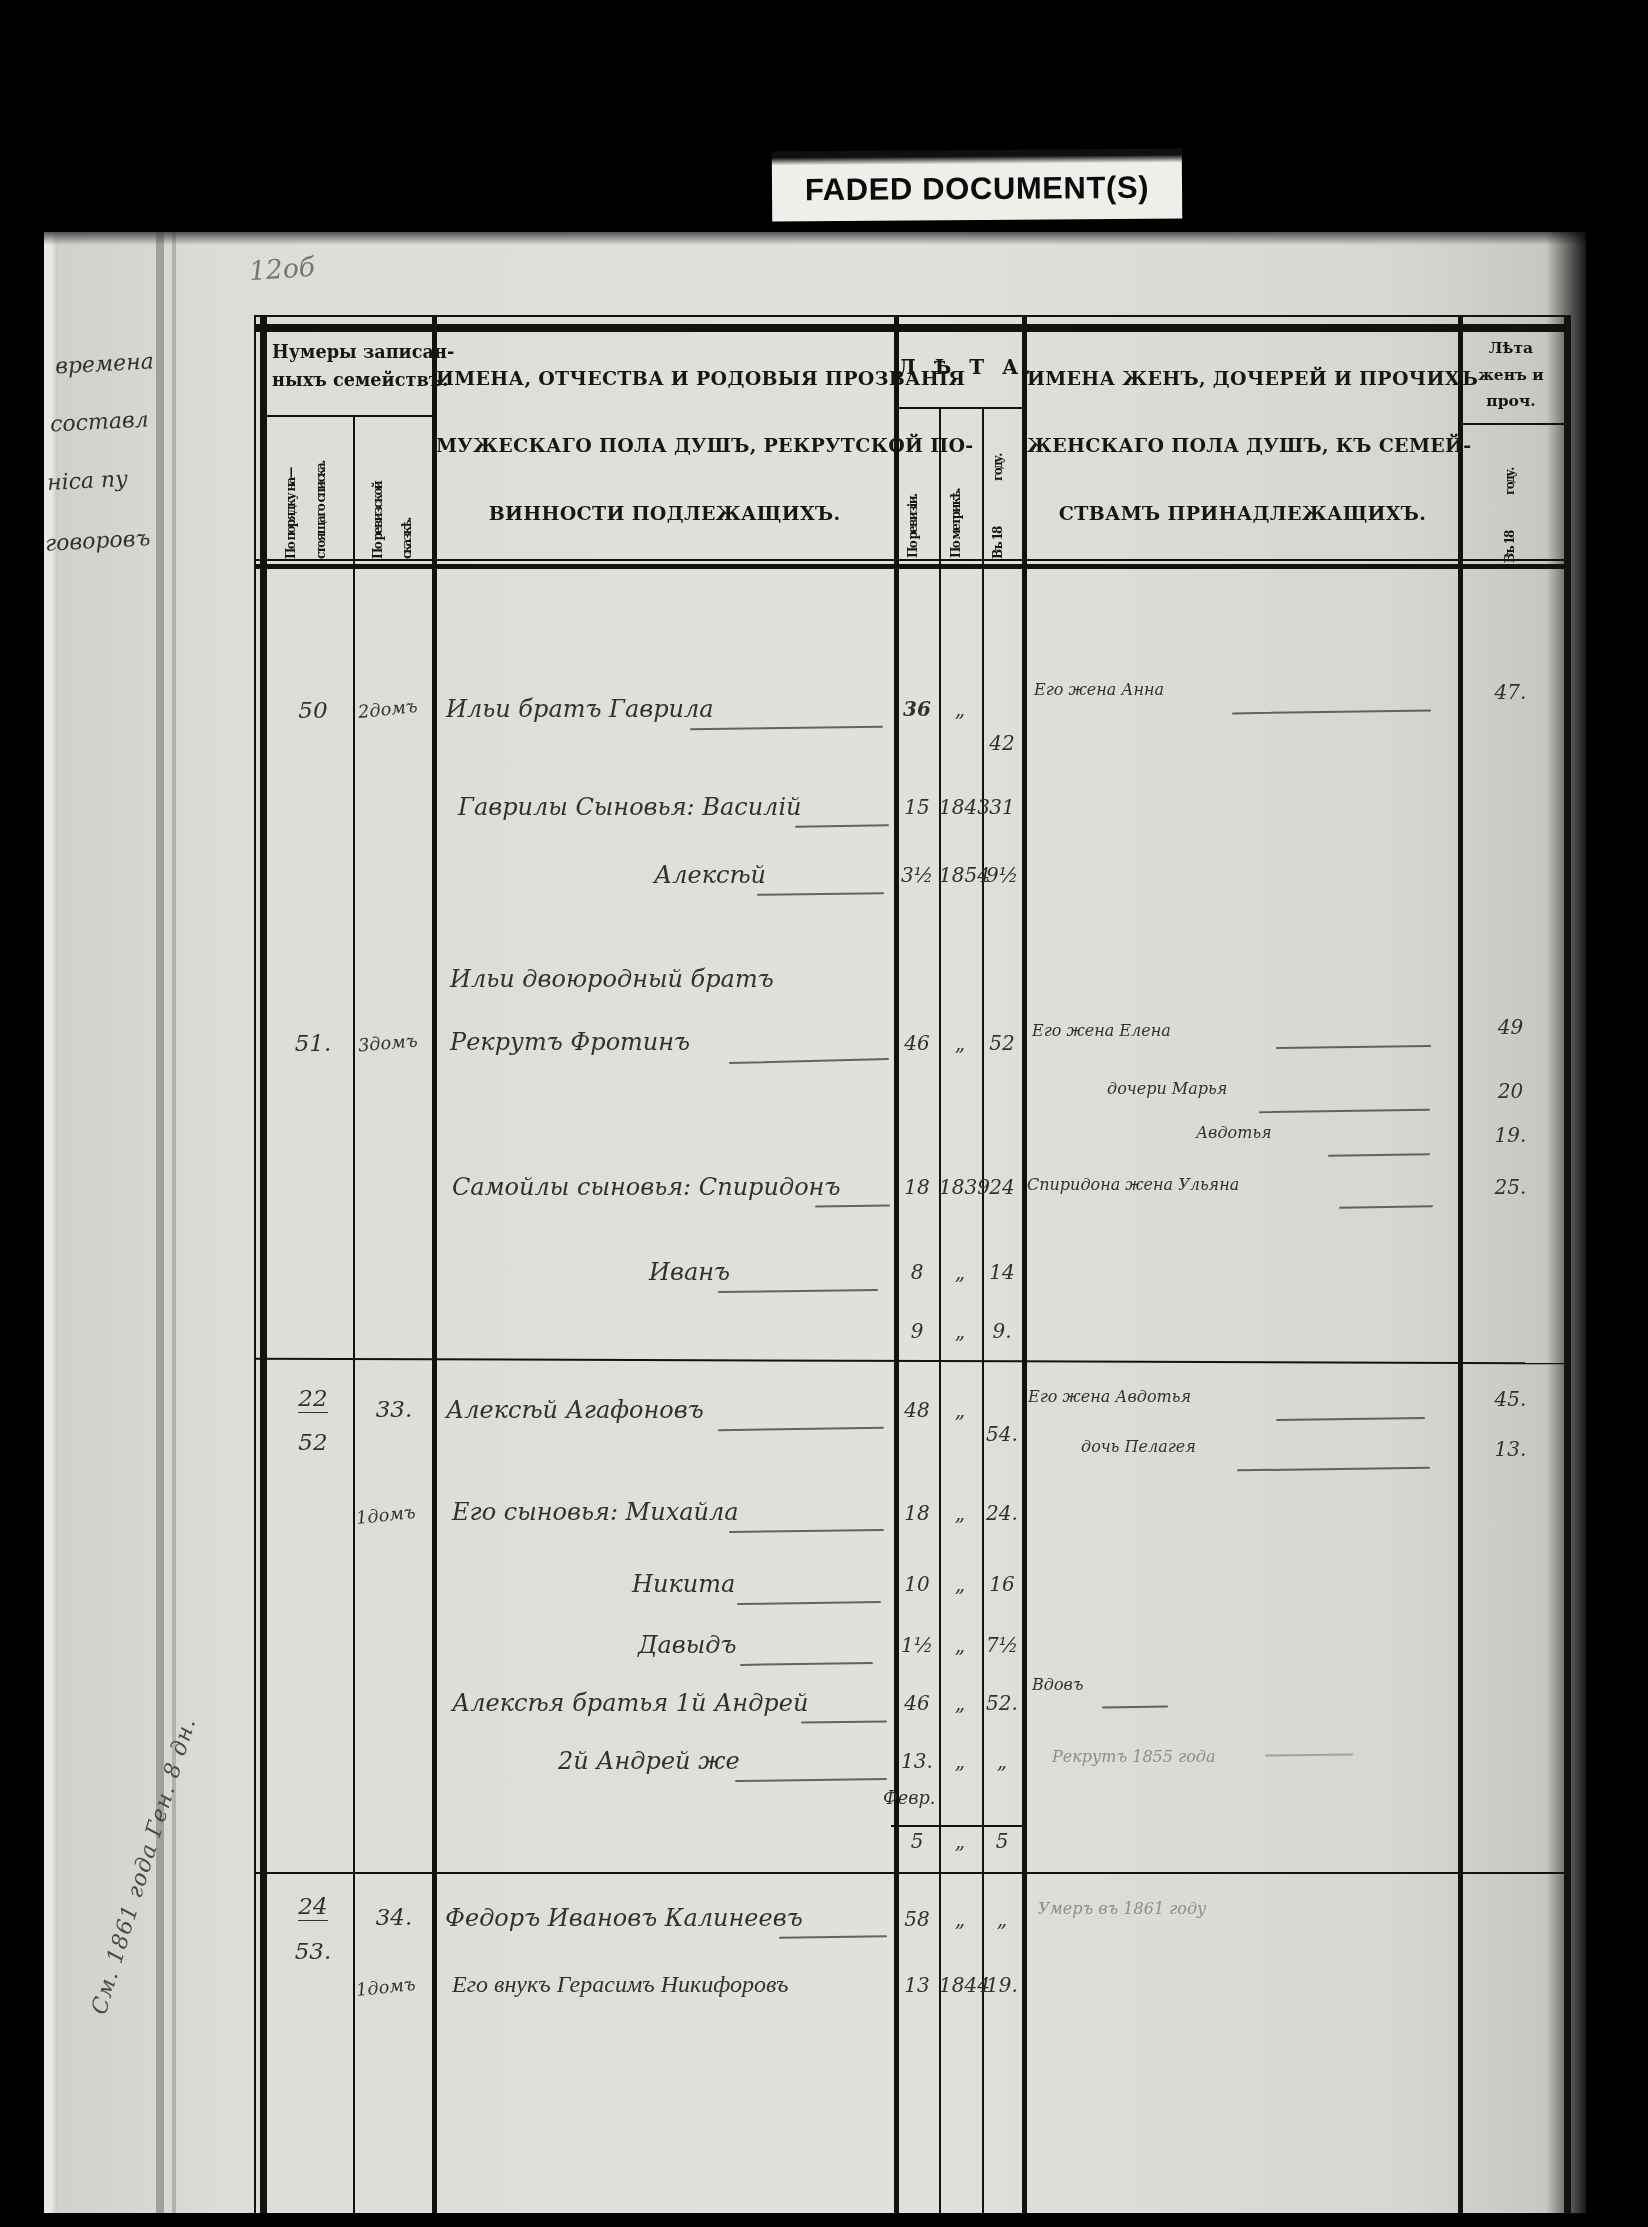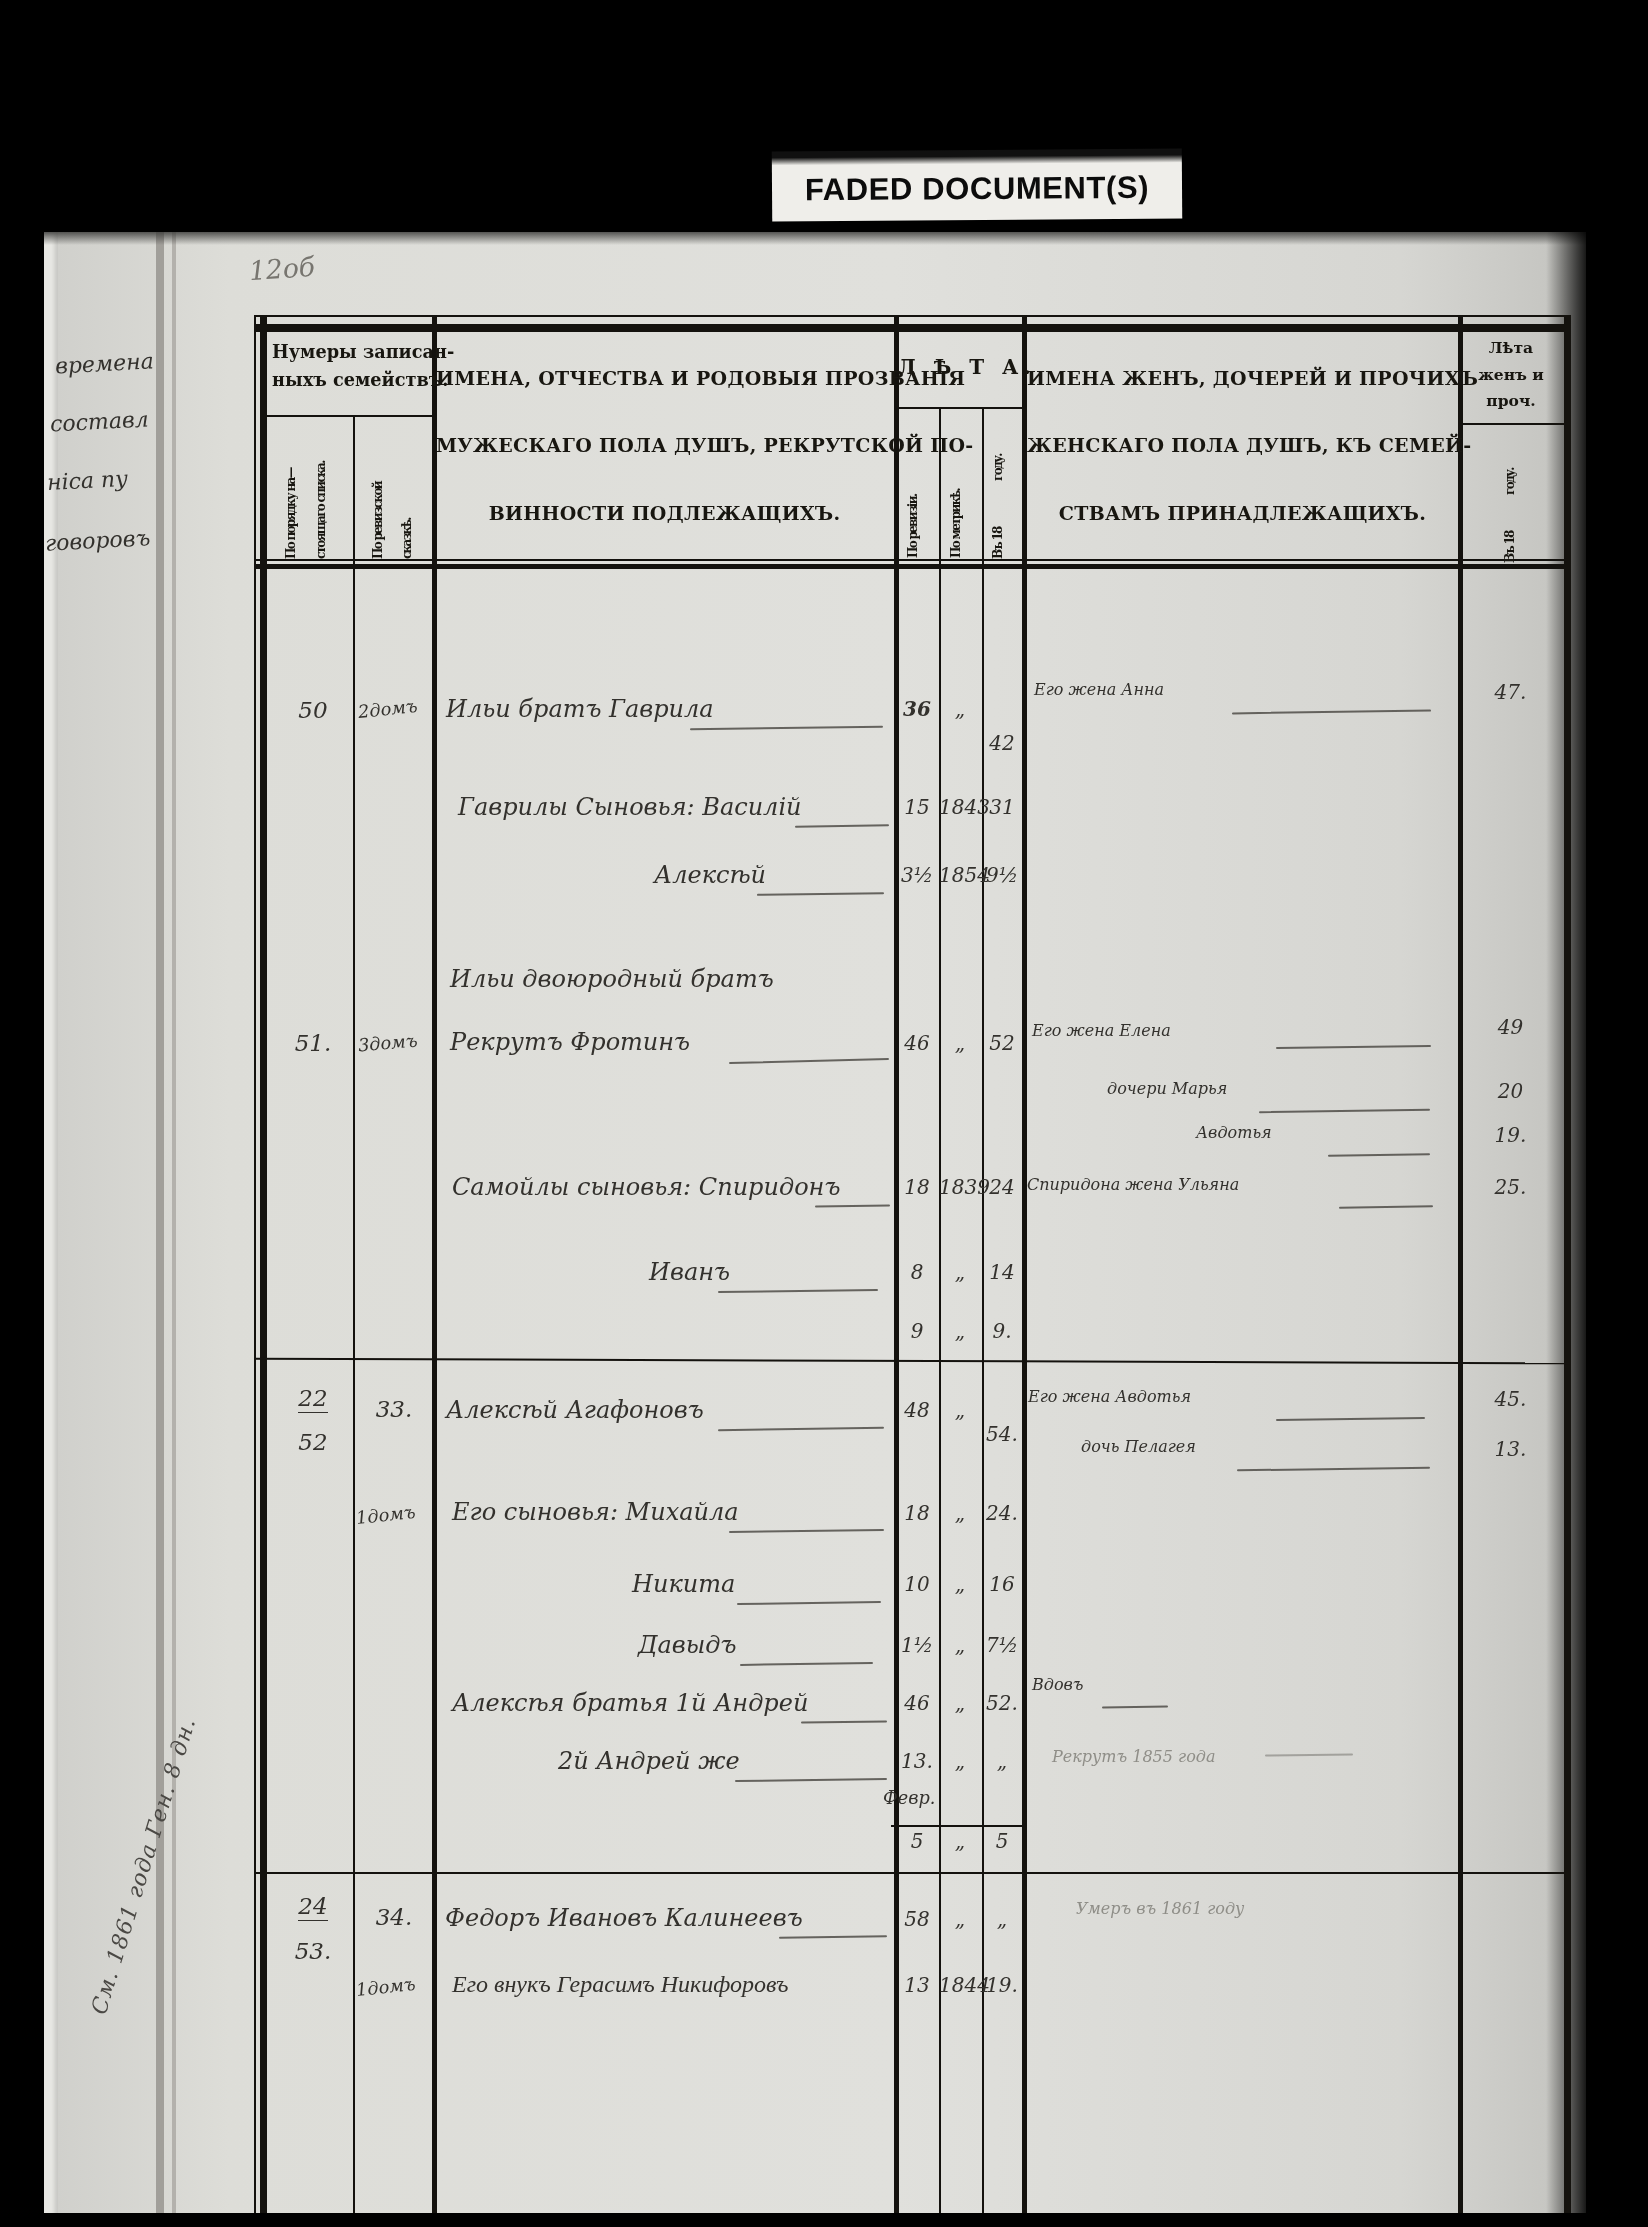--- a/index.html
+++ b/index.html
@@ -241,21 +241,21 @@
   <div class="hw num" style="left:939px;top:1829px;width:42px;">„</div>
   <div class="hw num" style="left:981px;top:1829px;width:42px;">5</div>
 
   <div class="hw c1num" style="left:272px;top:1893px;width:82px;"><span class="ul">24</span></div>
   <div class="hw c1num" style="left:272px;top:1938px;width:82px;">53.</div>
   <div class="hw c1num" style="left:358px;top:1904px;width:72px;">34.</div>
   <div class="hw name" style="left:445px;top:1904px;">Федоръ Ивановъ Калинеевъ</div>
   <div class="hw num" style="left:896px;top:1907px;width:42px;">58</div>
   <div class="hw num" style="left:939px;top:1907px;width:42px;">„</div>
   <div class="hw num" style="left:981px;top:1907px;width:42px;">„</div>
-  <div class="hw fem faded" style="left:1038px;top:1899px;margin-left:38px;">Умеръ въ 1861 году</div>
+  <div class="hw fem faded" style="left:1038px;top:1899px;">Умеръ въ 1861 году</div>
   <div class="dash" style="left:779px;top:1936px;width:108px;"></div>
 
   <div class="hw tale" style="left:356px;top:1977px;transform:rotate(-6deg);">1домъ</div>
   <div class="hw name" style="left:452px;top:1971px;font-family:Liberation Serif, serif;">Его внукъ Герасимъ Никифоровъ</div>
   <div class="hw num" style="left:896px;top:1973px;width:42px;">13</div>
   <div class="hw num" style="left:939px;top:1973px;width:42px;">1844</div>
   <div class="hw num" style="left:981px;top:1973px;width:42px;">19.</div>
 
   <div class="bottom-band"></div>
 </div>

